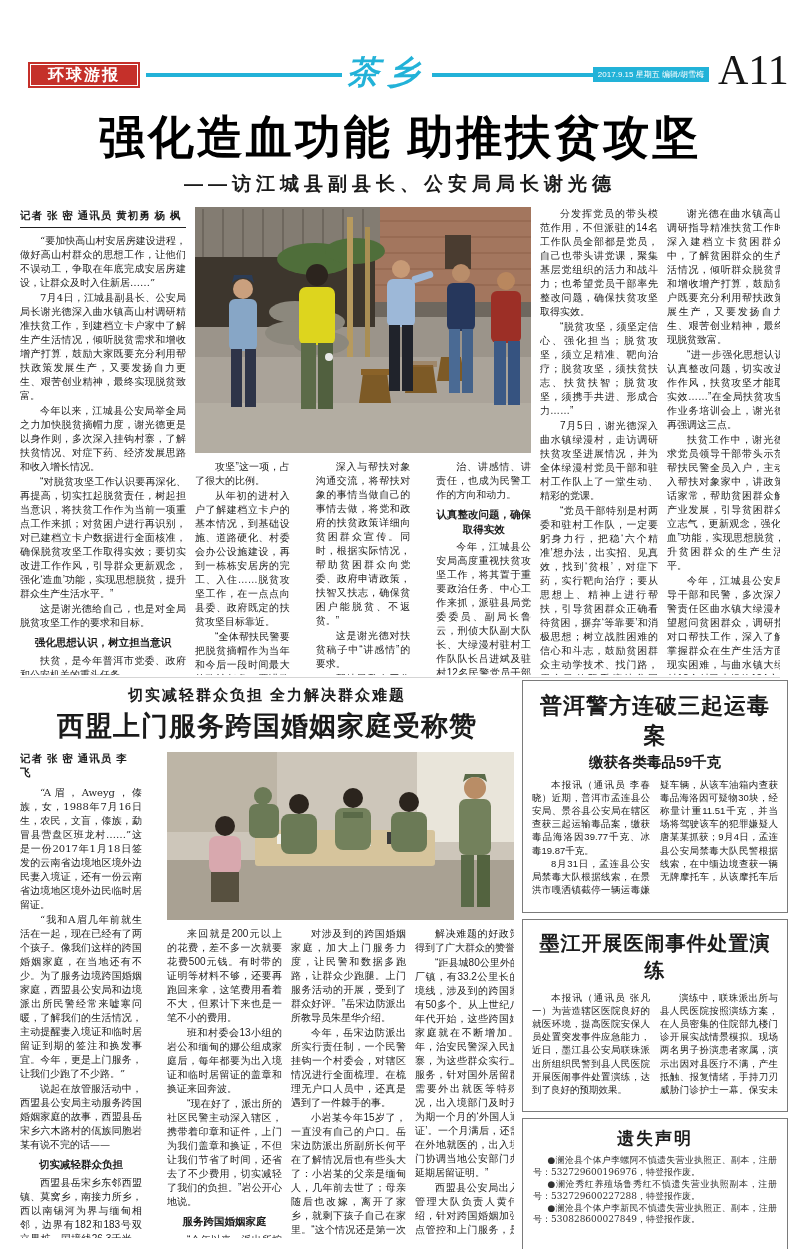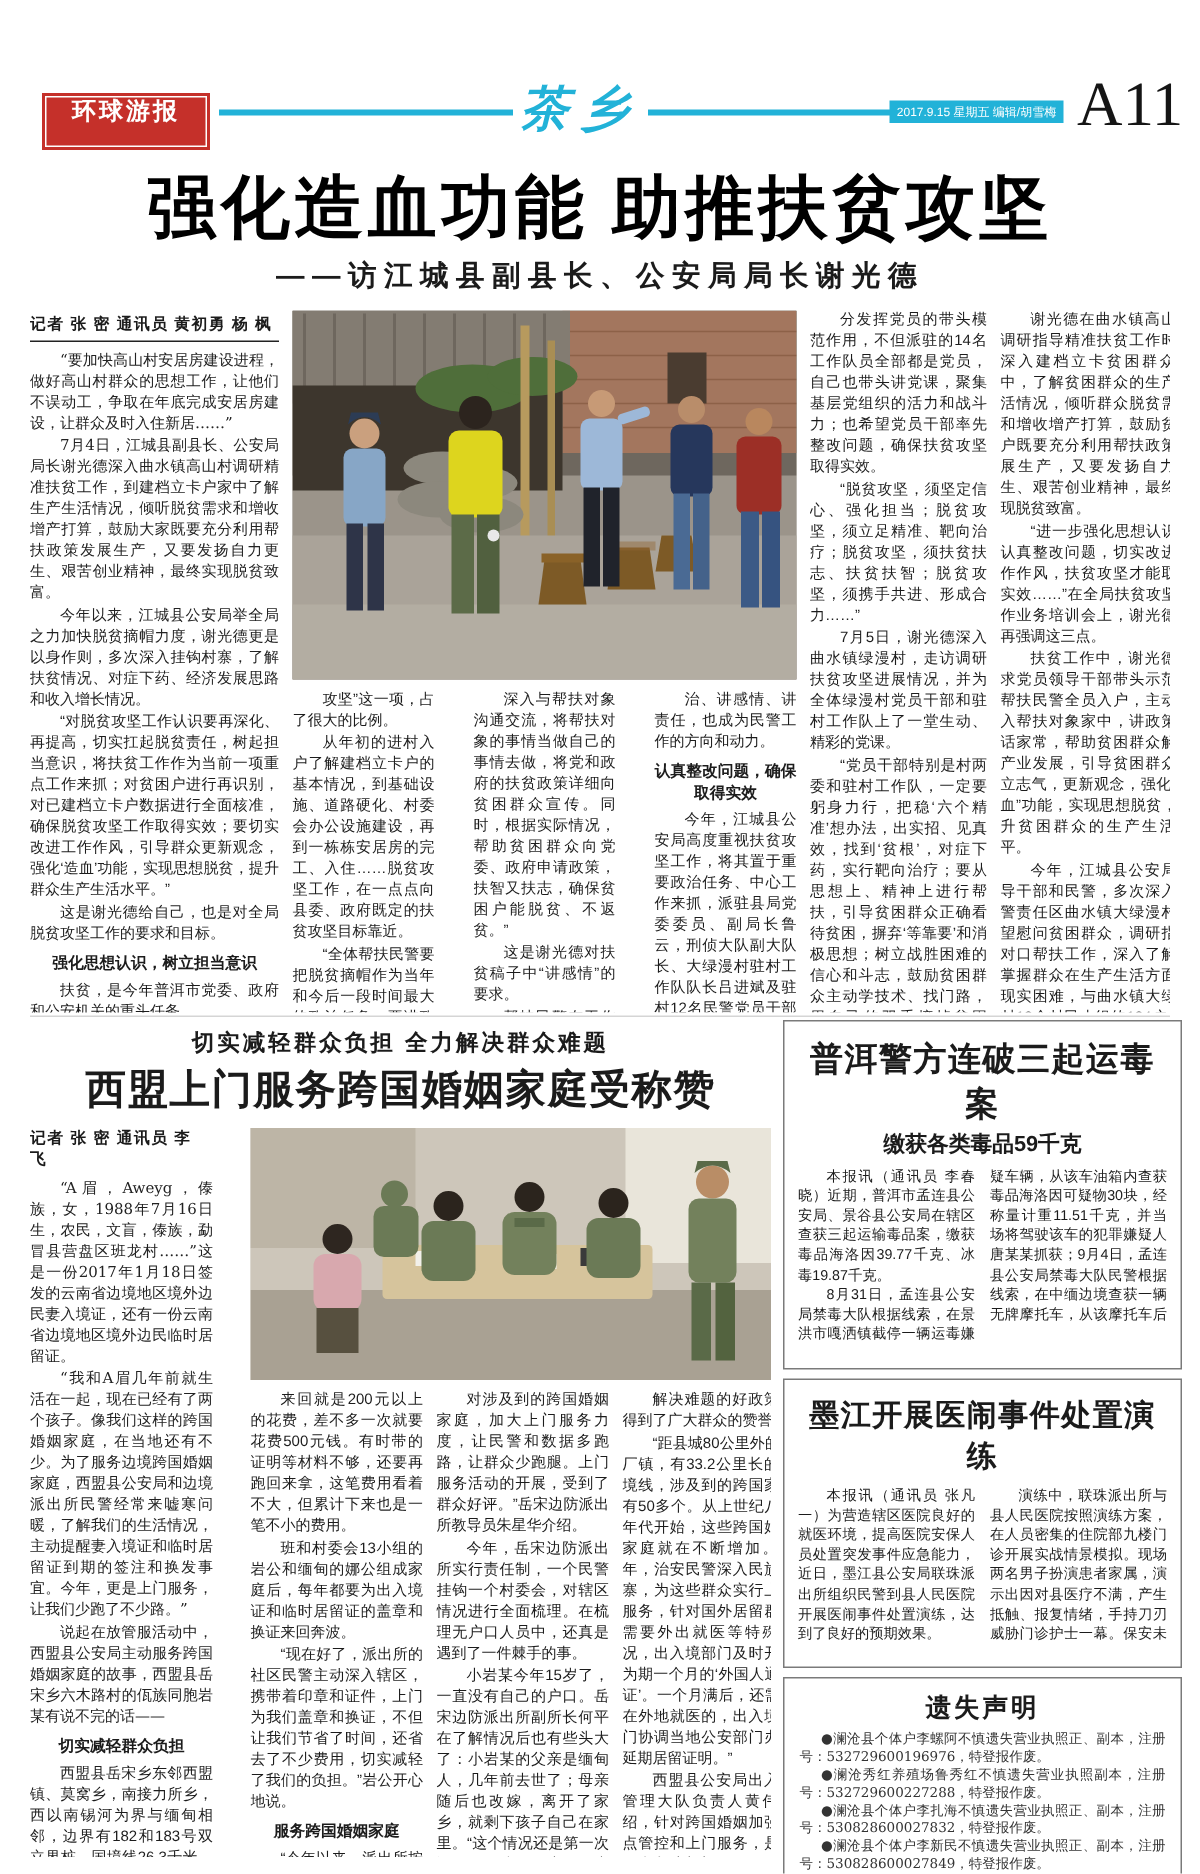--- a/index.html
+++ b/index.html
@@ -1,41 +1,41 @@
 <!DOCTYPE html>
 <html><head>
 <meta charset="utf-8">
 <style>
   html,body{margin:0;padding:0;}
   body{width:800px;height:1249px;position:relative;background:#ffffff;
        font-family:"Liberation Sans","DejaVu Sans",sans-serif;color:#1b1b1b;overflow:hidden;}
   
   .hdr{position:absolute;left:0;top:54px;width:800px;height:48px;}
-  .masthead{position:absolute;left:28px;top:8px;width:112px;height:38px;background:#c5302a;
+  .masthead{position:absolute;left:28px;top:8px;width:112px;height:26px;background:#c5302a;
             color:#fff;font-weight:bold;font-size:16px;letter-spacing:2px;text-align:center;
             line-height:26px;box-shadow:inset 0 0 0 2px #c5302a, inset 0 0 0 3px #fff;}
   .rule-l{position:absolute;left:146px;top:19px;width:196px;height:4px;background:#22b2d8;}
   .rule-r{position:absolute;left:432px;top:19px;width:162px;height:4px;background:#22b2d8;}
   .secname{position:absolute;left:344px;top:-3px;width:86px;text-align:center;color:#22b2d8;
            font-size:32px;font-weight:bold;letter-spacing:8px;font-family:"DejaVu Sans",sans-serif;font-style:italic;}
   .datebox{position:absolute;left:593px;top:13px;width:116px;height:15px;background:#22b2d8;
            color:#fff;font-size:8px;line-height:15px;text-align:center;}
   .pageno{position:absolute;left:718px;top:-8px;font-family:"Liberation Serif","DejaVu Serif",serif;
           font-size:42px;color:#151515;}
   
   .news p{margin:0 0 1px 0;font-size:10px;line-height:1.40;text-align:justify;text-indent:2em;color:#1c1c1c;}
   .news p.lead{font-family:"DejaVu Serif","Liberation Serif",serif;color:#222;}
   .news p.sub{font-weight:bold;text-indent:0;text-align:center;margin:5px 0 4px 0;font-size:10.5px;}
   .byline{font-weight:bold;font-size:10.5px;padding:2px 0 4px 0;border-bottom:1.5px solid #222;
           margin-bottom:6px;letter-spacing:1px;}
   .byline2{font-weight:bold;font-size:10.5px;margin:0 0 6px 0;letter-spacing:1px;}
   
   .art1{position:absolute;left:20px;top:112px;width:760px;height:562px;}
   .art1 h1{margin:0;text-align:center;font-size:46px;letter-spacing:3px;color:#000;
-           font-weight:bold;line-height:1.15;}
+           font-weight:bold;line-height:1.15;font-family:Liberation Serif, serif;}
   .art1 .deck{text-align:center;font-size:19px;font-weight:bold;letter-spacing:5px;margin:6px 0 10px 0;}
   .a1grid{display:flex;gap:9px;height:468px;overflow:hidden;}
   .colw1{width:166px;flex:none;overflow:hidden;}
   .a1mid{width:336px;flex:none;display:flex;flex-direction:column;gap:7px;}
   .photo1{width:336px;height:246px;flex:none;background:#8e887e;}
   .midcols{display:flex;gap:26px;flex:1;overflow:hidden;}
   .midcols .mc{flex:1;overflow:hidden;}
   .colw5{width:118px;flex:none;overflow:hidden;}
   .colw6{width:128px;flex:none;overflow:hidden;}
   .sep{position:absolute;left:20px;top:677px;width:760px;border-top:1px solid #d5d5d5;}
@@ -312,18 +312,17 @@
     <div class="twocol">
         <p>本报讯（通讯员 张凡一）为营造辖区医院良好的就医环境，提高医院安保人员处置突发事件应急能力，近日，墨江县公安局联珠派出所组织民警到县人民医院开展医闹事件处置演练，达到了良好的预期效果。</p>
         <p>演练中，联珠派出所与县人民医院按照演练方案，在人员密集的住院部九楼门诊开展实战情景模拟。现场两名男子扮演患者家属，演示出因对县医疗不满，产生抵触、报复情绪，手持刀刃威胁门诊护士一幕。保安未能有效稳控现场，引起现场患者家属恐慌，民警立即成立应急处置组，迅速反应，封锁现场，疏散人员，有效地控制了事态发展。</p>
       </div>
   </div>
   <div class="lostbox">
     <h5>遗失声明</h5>
     <div>
         <p>●澜沧县个体户李螺阿不慎遗失营业执照正、副本，注册号：532729600196976，特登报作废。</p>
         <p>●澜沧秀红养殖场鲁秀红不慎遗失营业执照副本，注册号：532729600227288，特登报作废。</p>
-        <p>●澜沧县个体户李扎海不慎遗失营业执照正、副本，注册号：530828600027832，特登报作废。</p>
         <p>●澜沧县个体户李新民不慎遗失营业执照正、副本，注册号：530828600027849，特登报作废。</p>
       </div>
   </div>
 
 </aside>
 
 </body></html>

